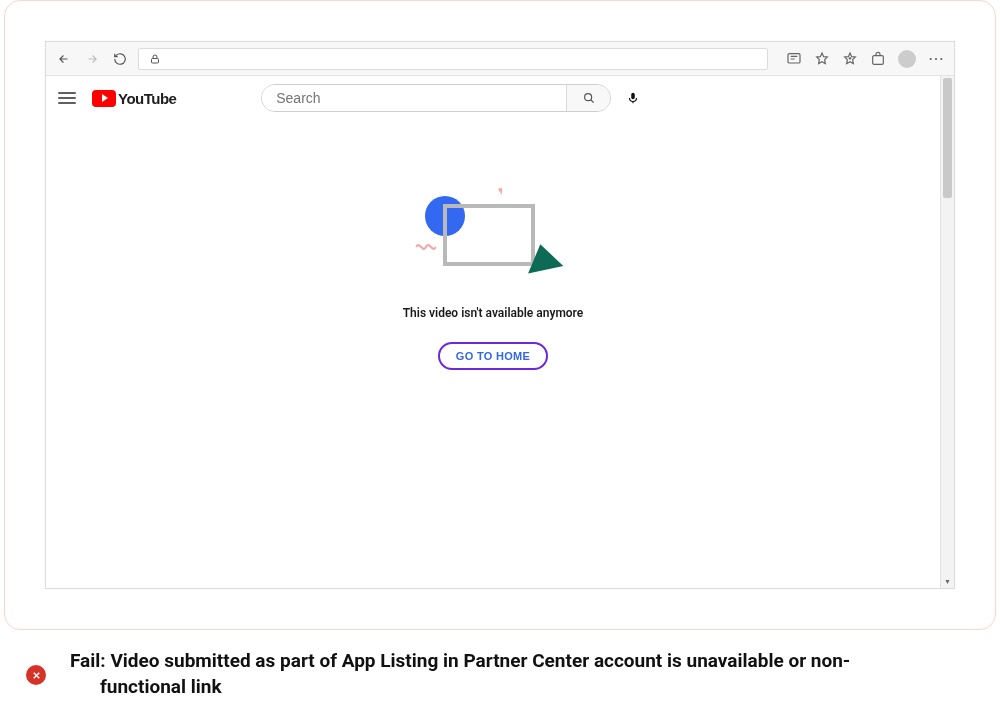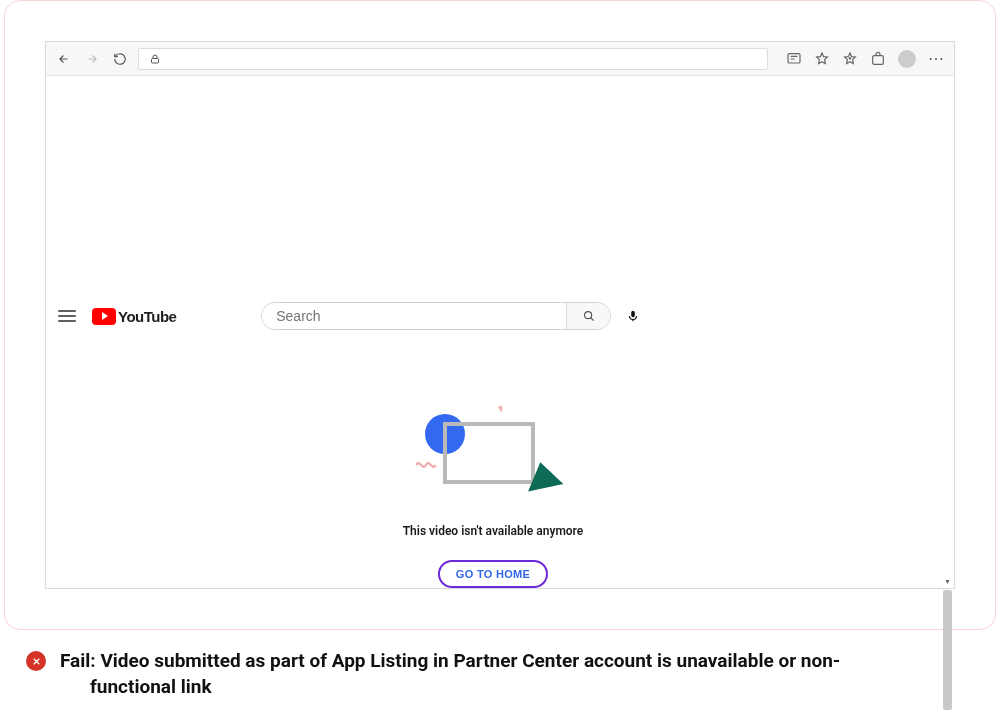--- a/index.html
+++ b/index.html
@@ -48,21 +48,21 @@
     border: 1px solid #dcdcdc;
     border-radius: 2px;
     display:flex;
     align-items:center;
     padding: 0 8px;
     color:#777;
   }
   .toolbar-right { display:flex; align-items:center; gap:12px; margin-left:8px; }
   .toolbar-right .nav-icon { color:#666; }
   .avatar { width:18px; height:18px; border-radius:50%; background:#ccc; }
-  .content-host { flex:1; display:flex; position:relative;align-items:flex-end; }
+  .content-host { flex:1; display:flex; position:relative; }
   .yt-page { flex:1; background:#fff; overflow:hidden; }
   .yt-header {
     height: 44px;
     display:flex;
     align-items:center;
     padding: 0 12px;
     gap: 14px;
   }
   .hamburger { width:20px; height:20px; display:flex; flex-direction:column; justify-content:center; gap:3px; }
   .hamburger span { height:2px; background:#606060; width:18px; border-radius:1px; }
@@ -178,22 +178,22 @@
     position:absolute;
     left:0; right:0;
     height:14px;
     display:flex; align-items:center; justify-content:center;
     font-size: 8px;
     color:#666;
   }
   .scrollbar-arrow.down { bottom:0; }
   .caption-row {
     display:flex;
-    align-items:flex-start;
-    gap: 14px;
+    align-items:center;
+    gap: 24px;
     padding: 18px 22px 0 22px;
     width: 992px;
     margin: 0 auto;
   }
   .fail-icon {
     width: 20px; height: 20px;
     border-radius: 50%;
     background:#d63328;
     color:#fff;
     display:flex; align-items:center; justify-content:center;

